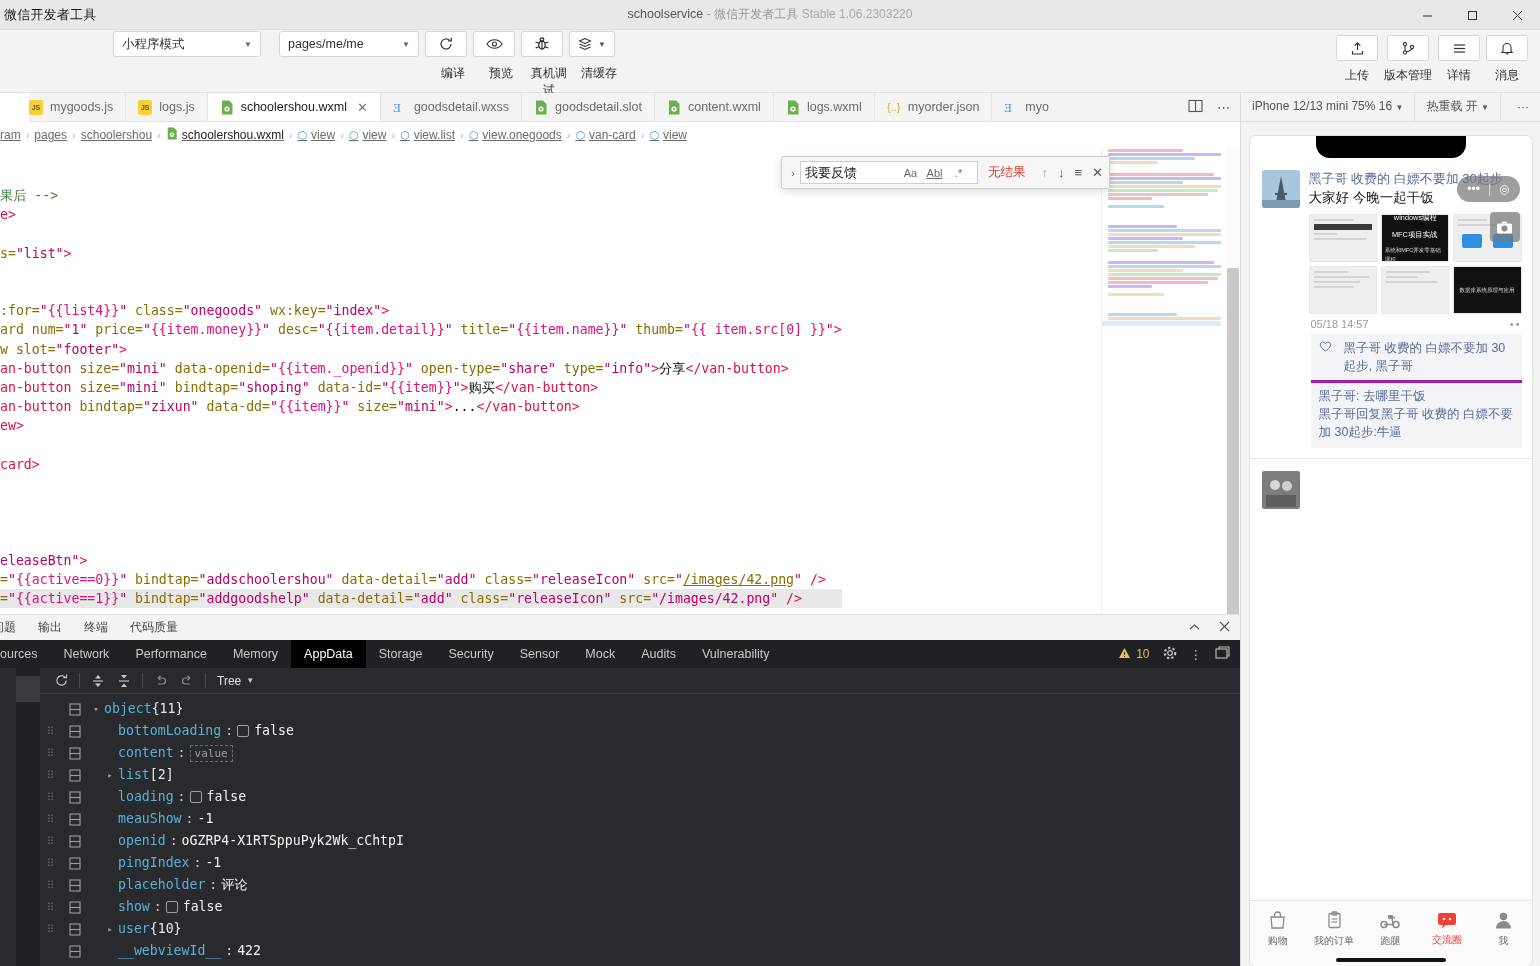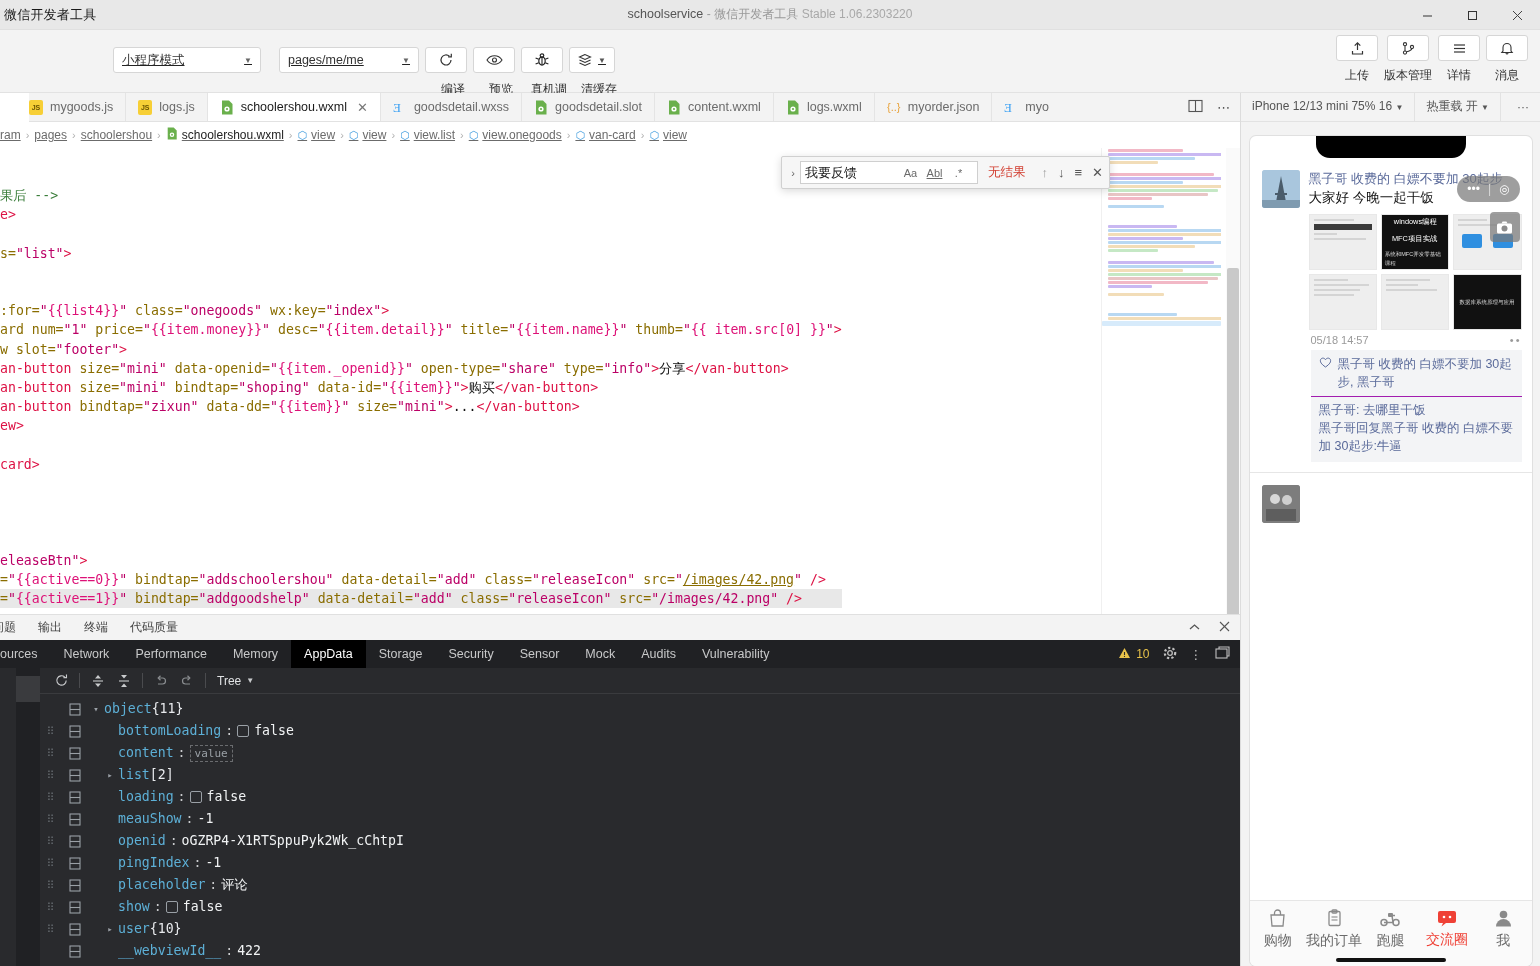--- a/index.html
+++ b/index.html
@@ -28,21 +28,21 @@
   .wincontrols div {
     width:45px; height:30px; display:flex; align-items:center; justify-content:center;
     color:#444; font-size:14px;
   }
 
   
   .toolbar {
     height:63px; background:#f3f3f3; flex:0 0 63px; position:relative;
     border-bottom:1px solid #e2e2e2;
   }
-  .tb-left { position:absolute; left:113px; top:17px; display:flex; align-items:flex-start;text-decoration:underline; }
+  .tb-left { position:absolute; left:113px; top:1px; display:flex; align-items:flex-start; }
   .select {
     height:26px; background:#fff; border:1px solid #d6d6d6; border-radius:3px;
     display:flex; align-items:center; padding:0 8px; font-size:12.5px; color:#333;
     position:relative; min-width:60px;
   }
   .select .caret { margin-left:auto; padding-left:14px; font-size:8px; color:#666; }
   .sel-mode { width:148px; }
   .sel-page { width:140px; }
   .tb-sep { width:18px; }
   .iconbtn-group { display:flex; }
@@ -222,45 +222,45 @@
     display:flex; align-items:center; justify-content:center; gap:8px; padding:0 10px; font-size:12px;
   }
   .fbtn.sq { width:30px; height:30px; border-radius:4px; padding:0; align-self:flex-end; }
   .post { display:flex; padding:12px 10px 0 12px; gap:9px; }
   .avatar { width:38px; height:38px; flex:0 0 38px; border-radius:3px; overflow:hidden; background:#b9cfe0; position:relative; }
   .avatar.ph2 { background:#8c8c8c; }
   .postbody { flex:1 1 auto; min-width:0; }
   .pname { color:#5a6a9a; font-size:13px; line-height:17px; word-break:break-all; }
   .ptext { color:#111; font-size:13.5px; line-height:19px; margin-top:1px; }
   .pgrid { display:grid; grid-template-columns:repeat(3,1fr); gap:4px; margin-top:7px; }
-  .pimg { background:#eee; height:56px; border:1px solid #e8e8e8; overflow:hidden; position:relative; }
+  .pimg { background:#eee; height:48px; border:1px solid #e8e8e8; overflow:hidden; position:relative; }
   .pimg.dark { background:#111; display:flex; flex-direction:column; align-items:center; justify-content:center; gap:6px; }
   .pimg.dark span { color:#fff; font-size:8px; transform:scale(.92); }
   .pimg.dark span.small { font-size:6px; color:#ddd; }
   .pimg .lines { padding:4px; display:flex; flex-direction:column; gap:3px; }
   .pimg .lines i { display:block; height:2px; background:#d4d4d4; }
   .pimg .blue { height:14px; background:#2f8fe0; border-radius:2px; margin:4px; }
   .pmeta { display:flex; align-items:center; padding:4px 10px 2px 61px; font-size:11px; color:#9a9a9a; }
   .pmeta .dots { margin-left:auto; letter-spacing:2px; color:#9a9a9a; }
   .likes {
     margin:2px 10px 0 61px; background:#f3f4f6; padding:5px 8px; font-size:12.5px;
-    color:#5a6a9a; line-height:18px; display:flex; gap:6px;
+    color:#5a6a9a; line-height:18px; display:flex; gap:12px;
   }
   .comments {
     margin:0 10px 0 61px; background:#f3f4f6; padding:4px 8px 7px; font-size:12.5px;
-    line-height:18px; border-top:1px solid #a21caf;
+    line-height:18px; border-top:3px solid #a21caf;
   }
   .comments div { color:#5a6a9a; }
   .divider { height:1px; background:#e6e6e6; margin:10px 0 0; }
   .tabbar {
     flex:0 0 54px; border-top:1px solid #e6e6e6; background:#fafafa; display:flex;
     align-items:center; padding-top:2px;
   }
   .tbitem { flex:1 1 0; display:flex; flex-direction:column; align-items:center; gap:3px; }
-  .tbitem .tlabel { font-size:14px; color:#6b6b6b; }
+  .tbitem .tlabel { font-size:10px; color:#6b6b6b; }
   .tbitem.active .tlabel { color:#ef4136; }
   .homebar { height:10px; display:flex; align-items:center; justify-content:center; background:#fafafa; flex:0 0 12px; }
   .homebar i { display:block; width:110px; height:4px; background:#111; border-radius:2px; }
 </style>
 </head>
 <body>
 
 <div class="app">
 
   <div class="titlebar">

